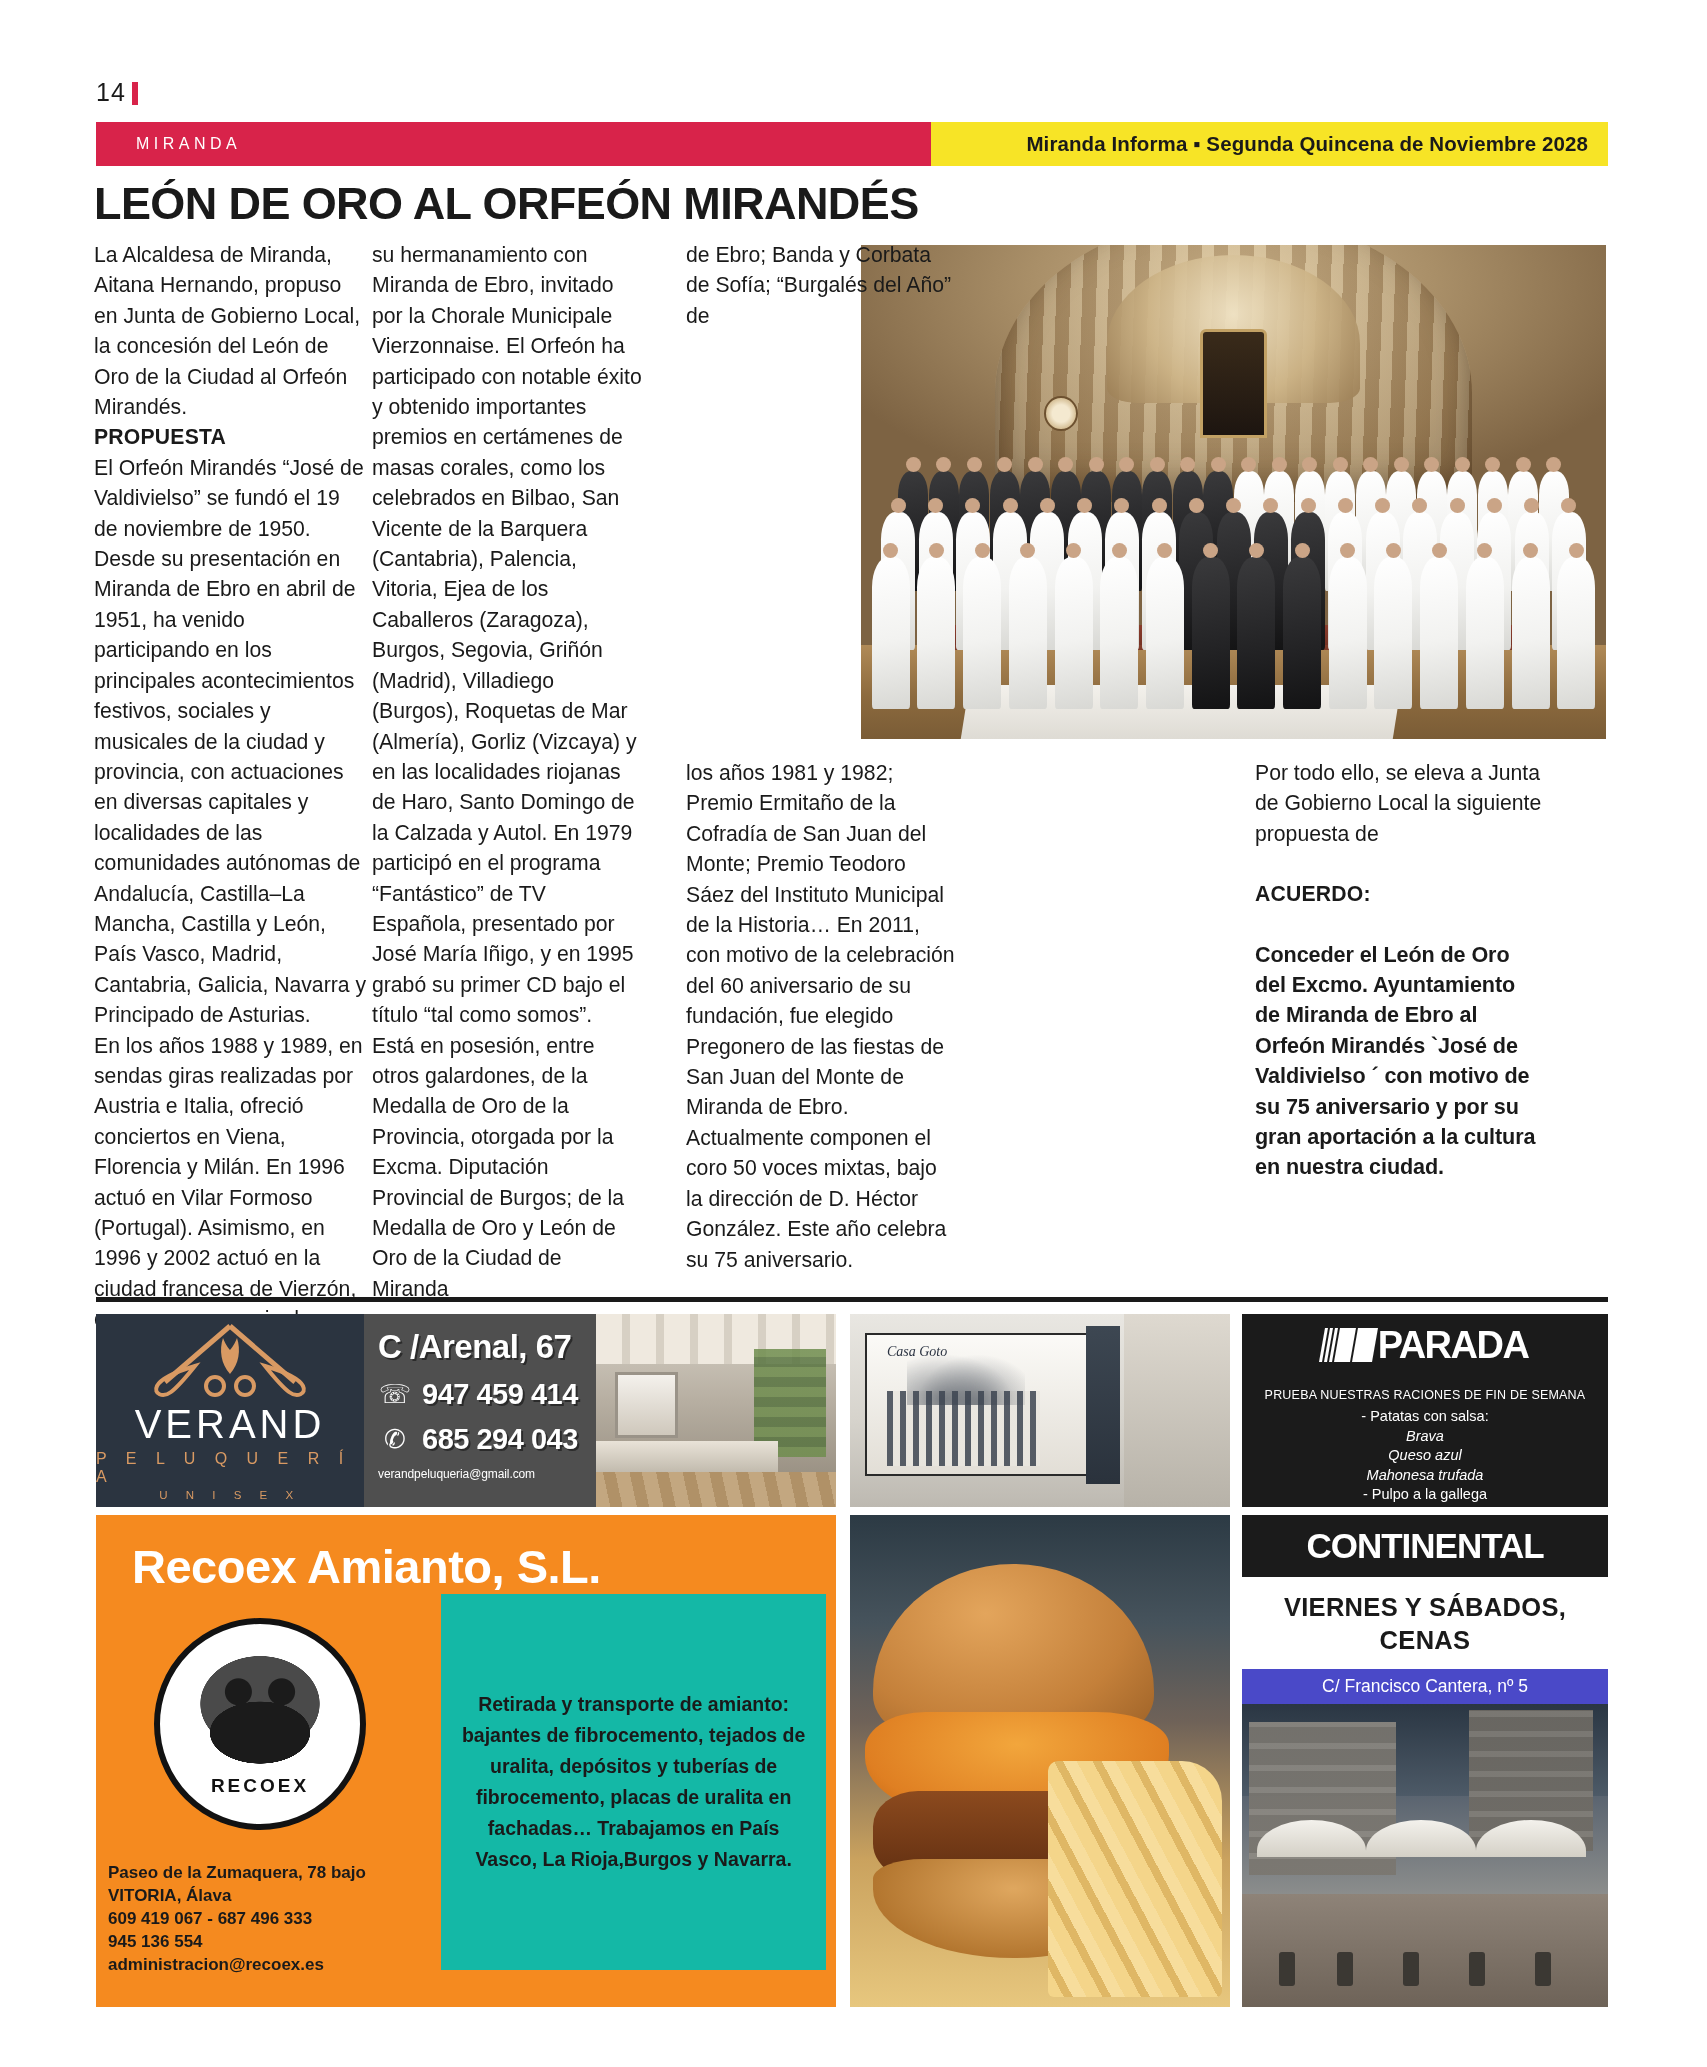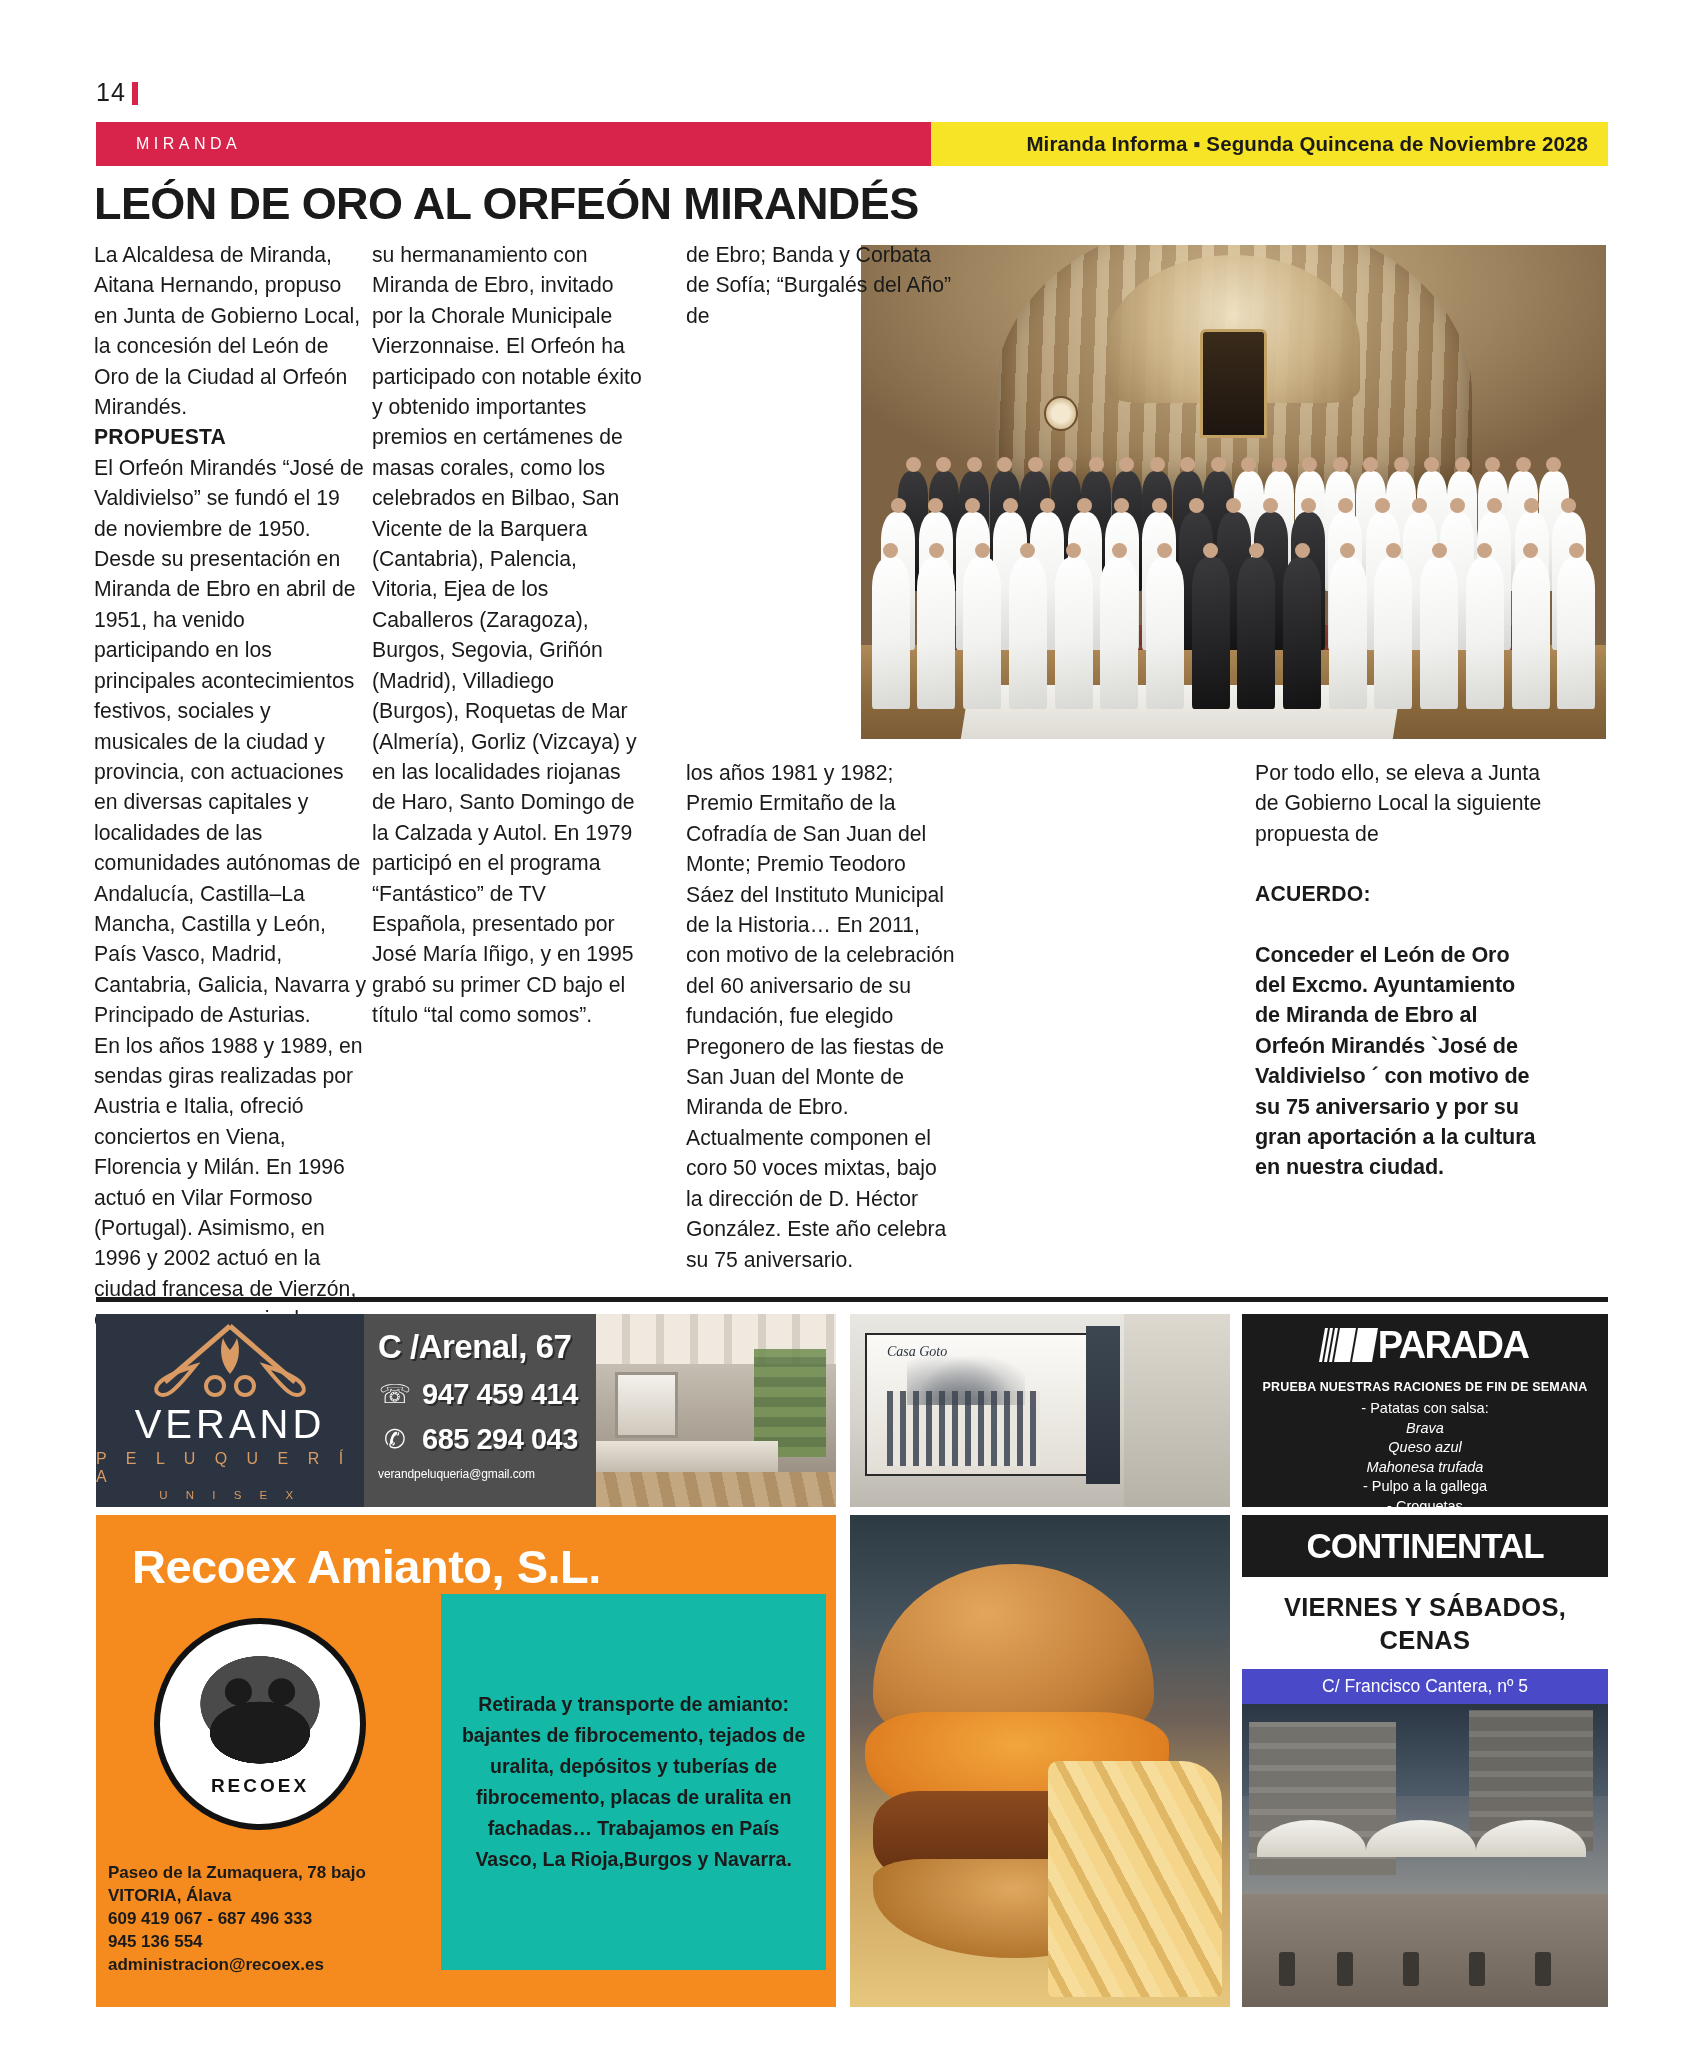--- a/index.html
+++ b/index.html
@@ -376,23 +376,23 @@
   .lp-bars i:nth-child(5) { width: 20px; }
   .lp-word {
     font-size: 38px;
     font-weight: 700;
     letter-spacing: -1.5px;
     line-height: 1;
   }
   .lp-strip {
     text-align: center;
     font-size: 12.5px;
-    font-weight: 700;
+    font-weight: 400;
     letter-spacing: 0.2px;
-    margin-top: 16px;
+    margin-top: 24px;
   }
   .lp-list {
     text-align: center;
     font-size: 14.5px;
     line-height: 19.5px;
     margin-top: 5px;
   }
   .lp-list .it { font-style: italic; }
 
   
@@ -652,20 +652,21 @@
 
   <div class="col col-1">
     <p>La Alcaldesa de Miranda, Aitana Hernando, propuso en Junta de Gobierno Local, la concesión del León de Oro de la Ciudad al Orfeón Mirandés.</p>
     <p class="subhead">PROPUESTA</p>
     <p>El Orfeón Mirandés “José de Valdivielso” se fundó el 19 de noviembre de 1950. Desde su presentación en Miranda de Ebro en abril de 1951, ha venido participando en los principales acontecimientos festivos, sociales y musicales de la ciudad y provincia, con actuaciones en diversas capitales y localidades de las comunidades autónomas de Andalucía, Castilla–La Mancha, Castilla y León, País Vasco, Madrid, Cantabria, Galicia, Navarra y Principado de Asturias.</p>
     <p>En los años 1988 y 1989, en sendas giras realizadas por Austria e Italia, ofreció conciertos en Viena, Florencia y Milán. En 1996 actuó en Vilar Formoso (Portugal). Asimismo, en 1996 y 2002 actuó en la ciudad francesa de Vierzón, como consecuencia de</p>
   </div>
 
   <div class="col col-2">
     <p>su hermanamiento con Miranda de Ebro, invitado por la Chorale Municipale Vierzonnaise. El Orfeón ha participado con notable éxito y obtenido importantes premios en certámenes de masas corales, como los celebrados en Bilbao, San Vicente de la Barquera (Cantabria), Palencia, Vitoria, Ejea de los Caballeros (Zaragoza), Burgos, Segovia, Griñón (Madrid), Villadiego (Burgos), Roquetas de Mar (Almería), Gorliz (Vizcaya) y en las localidades riojanas de Haro, Santo Domingo de la Calzada y Autol. En 1979 participó en el programa “Fantástico” de TV Española, presentado por José María Iñigo, y en 1995 grabó su primer CD bajo el título “tal como somos”.</p>
+    <p>Está en posesión, entre otros galardones, de la Medalla de Oro de la Provincia, otorgada por la Excma. Diputación Provincial de Burgos; de la Medalla de Oro y León de Oro de la Ciudad de Miranda</p>
   </div>
 
   <div class="col col-3">
     <p>de Ebro; Banda y Corbata de Sofía; “Burgalés del Año” de</p>
   </div>
 
   <div class="col col-3b">
     <p>los años 1981 y 1982; Premio Ermitaño de la Cofradía de San Juan del Monte; Premio Teodoro Sáez del Instituto Municipal de la Historia… En 2011, con motivo de la celebración del 60 aniversario de su fundación, fue elegido Pregonero de las fiestas de San Juan del Monte de Miranda de Ebro. Actualmente componen el coro 50 voces mixtas, bajo la dirección de D. Héctor González. Este año celebra su 75 aniversario.</p>
   </div>
 

